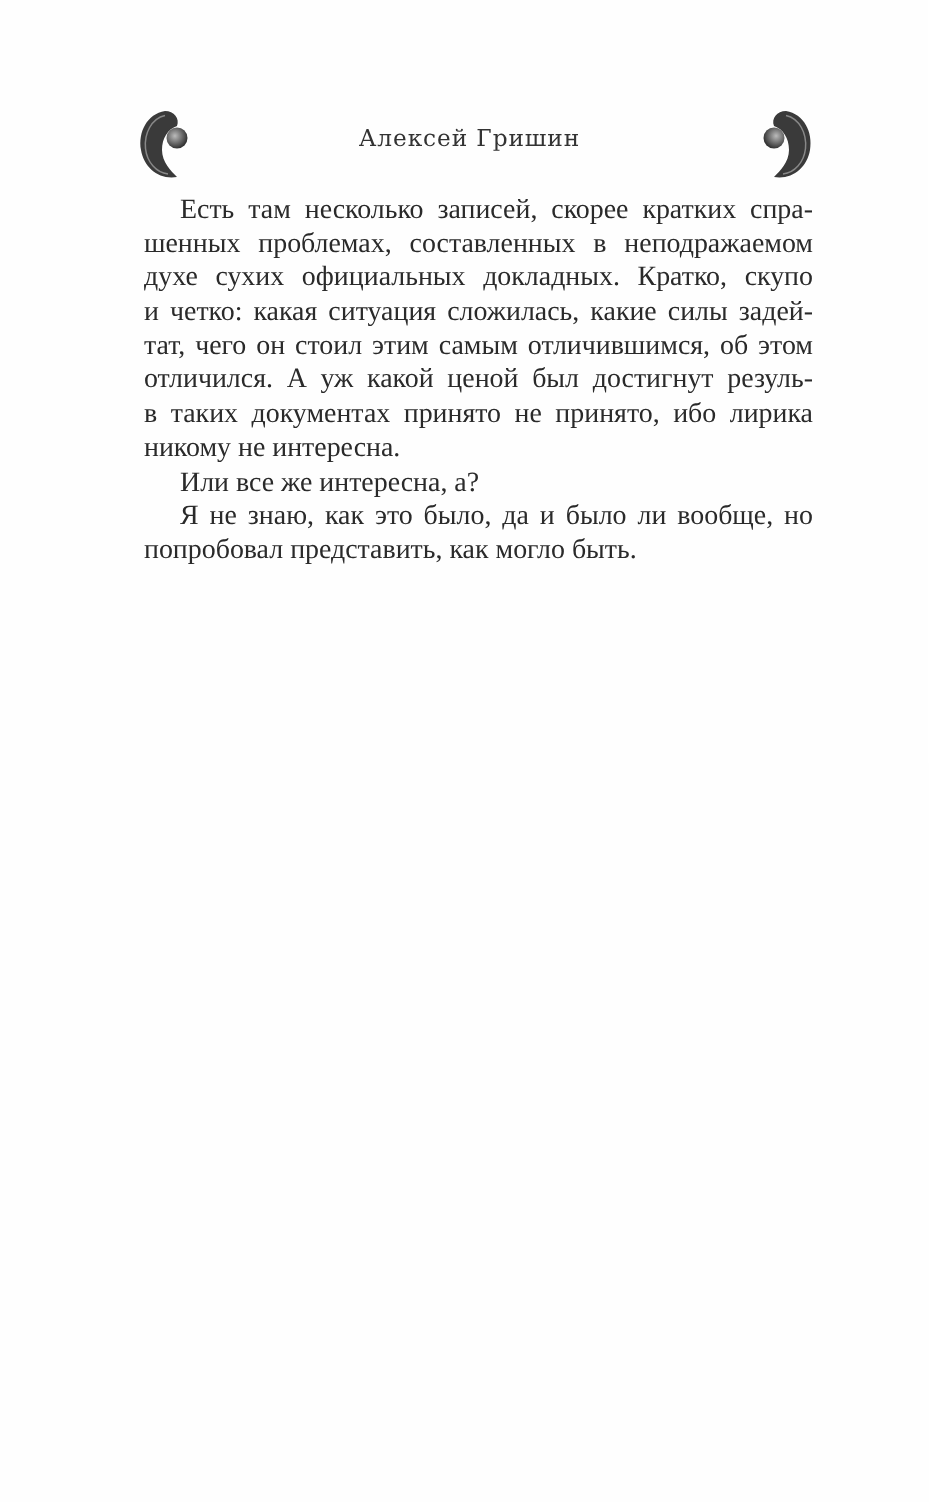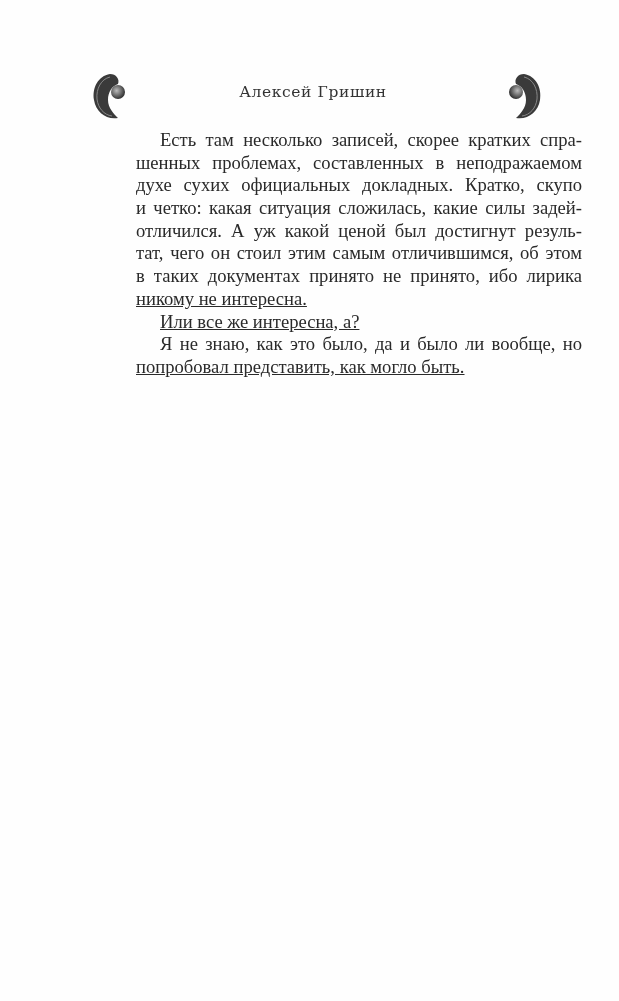--- a/index.html
+++ b/index.html
@@ -10,25 +10,25 @@
   .ornament.left { left: 0; }
   .ornament.right { right: -8px; }
   .head-title {
     position: absolute; left: 0; right: 0; top: 12px; text-align: center;
     font-family: "DejaVu Serif", serif; font-size: 15.5px; color: #333;
     letter-spacing: 0.6px; line-height: 20px;
   }
   .body-text {
     position: absolute; left: 96px; top: 129px; width: 446px;
     font-family: "Liberation Serif", serif; font-size: 18.6px; line-height: 22.7px;
-    color: #2a2a2a; text-align: justify; margin-left: 40px;
+    color: #2a2a2a; text-align: justify;
   }
   .line { display: block; white-space: nowrap; text-align-last: justify; text-align: justify; height: 22.7px; }
   .line.indent { padding-left: 24px; }
-  .line.last { text-align-last: left; text-decoration: underline; }
+  .line.last { text-align-last: left; }
 </style>
 </head>
 <body>
 
 <div class="page">
 
   <div class="running-head">
     <svg class="ornament left" viewBox="0 0 110 52">
       <defs>
         <linearGradient id="lineL" x1="0" x2="1" y1="0" y2="0">
@@ -65,22 +65,22 @@
       <circle cx="80" cy="22" r="7" fill="url(#knobR)"></circle>
     </svg>
   </div>
 
   <div class="body-text">
     <div>
       <span class="line indent">Есть там несколько записей, скорее кратких спра-</span>
       <span class="line">шенных проблемах, составленных в неподражаемом</span>
       <span class="line">духе сухих официальных докладных. Кратко, скупо</span>
       <span class="line">и четко: какая ситуация сложилась, какие силы задей-</span>
+      <span class="line">тат, чего он стоил этим самым отличившимся, об этом</span>
       <span class="line">отличился. А уж какой ценой был достигнут резуль-</span>
-      <span class="line">тат, чего он стоил этим самым отличившимся, об этом</span>
       <span class="line">в таких документах принято не принято, ибо лирика</span>
       <span class="line last">никому не интересна.</span>
     </div>
     <div>
       <span class="line indent last">Или все же интересна, а?</span>
     </div>
     <div>
       <span class="line indent">Я не знаю, как это было, да и было ли вообще, но</span>
       <span class="line last">попробовал представить, как могло быть.</span>
     </div>

